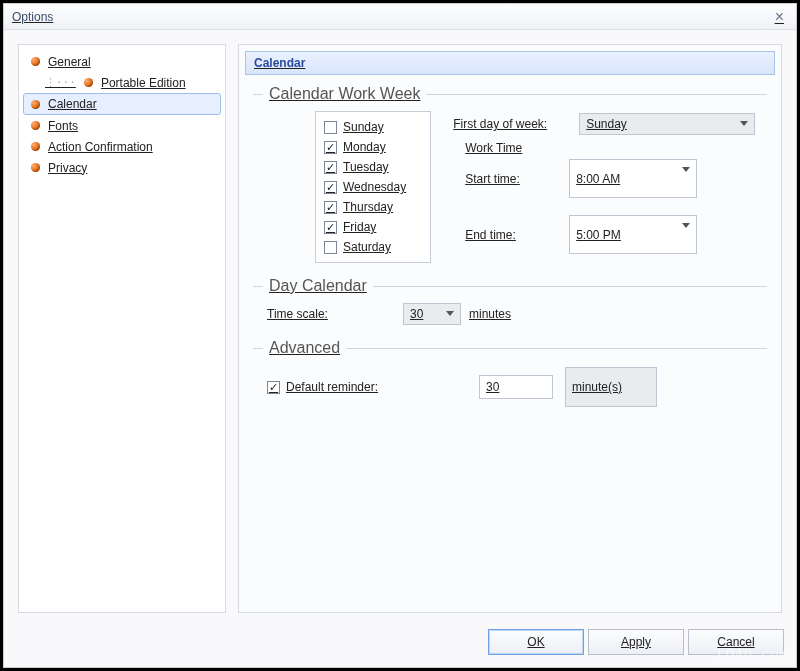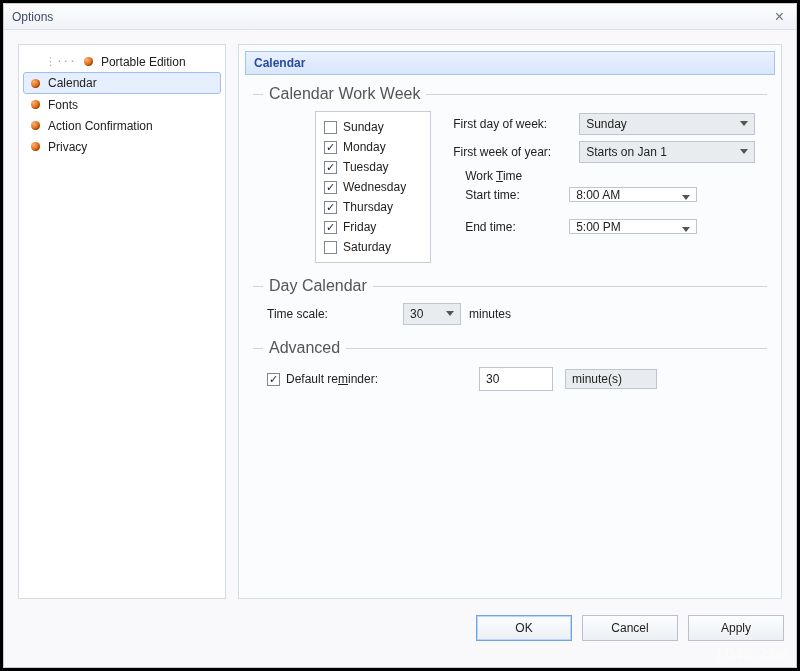--- a/index.html
+++ b/index.html
@@ -11,20 +11,21 @@
   height: 671px;
   position: relative;
   color: #222;
 }
 .frame {
   position: absolute;
   left: 3px; top: 3px;
   width: 794px; height: 665px;
   background: #fff;
   border: 1px solid #ccc;
+  text-decoration: underline;
 }
 .window {
   width: 100%; height: 100%;
   display: flex; flex-direction: column;
   background: #f9f9fb;
 }
 .titlebar {
   height: 26px;
   background: linear-gradient(#fdfdfe,#f0f2f7);
   border-bottom: 1px solid #dbe0e8;
@@ -139,31 +140,31 @@
   display:flex; align-items:center;
   position:relative;
 }
 .combo { width: 176px; }
 .combo .caret, .combo-sm .caret, .timebox .caret {
   position:absolute; right:6px; top:7px;
   width:0;height:0;border-left:4px solid transparent;border-right:4px solid transparent;border-top:5px solid #555;
 }
 .combo-sm { width:58px; background:#e9ecef; }
 .combo-sm2 { width:74px; border:1px solid #bfc6d1; background:#fff; height:24px; display:flex; align-items:center; padding:0 6px; position:relative;}
-.combo-unit { width:92px; border:1px solid #bfc6d1; background:#e9ecef; height:20px; display:flex; align-items:center; padding:0 6px; position:relative;}
+.combo-unit { width:92px; border:1px solid #bfc6d1; background:#e9ecef; height:40px; display:flex; align-items:center; padding:0 6px; position:relative;}
 .timebox {
   width:128px; border:1px solid #bfc6d1; background:#fff;
-  height:15px; padding:0 6px; display:flex; align-items:center; position:relative;
+  height:39px; padding:0 6px; display:flex; align-items:center; position:relative;
 }
 .section-gap { margin-top:14px; }
 .advanced-row { display:flex; align-items:center; gap:12px; margin:10px 0 0 14px; }
 .adv-check { display:flex; align-items:center; gap:6px; width:200px;}
 .footer {
-  display:flex; justify-content:flex-end; gap:10px;
-  padding: 8px 12px 26px 0;
+  display:flex; justify-content:flex-end; gap:4px;
+  padding: 8px 12px 12px 0;
 }
 .btn {
   width:96px; height:26px;
   border:1px solid #b9c0cb;
   background:linear-gradient(#fcfdfe,#eceff4);
   display:flex; align-items:center; justify-content:center;
   cursor:pointer;
 }
 .btn.default {
   border-color:#6fa3e6;
@@ -181,20 +182,24 @@
 
 <div class="frame">
 <div class="window">
   <div class="titlebar">
     <span class="title">Options</span>
     <span class="close">×</span>
   </div>
 
   <div class="body">
     <div class="sidebar">
+      <div class="side-item">
+        <span class="bullet"></span>
+        <span>General</span>
+      </div>
       <div class="side-item child">
         <span class="side-child-branch">⋮···</span>
         <span class="bullet"></span>
         <span>Portable Edition</span>
       </div>
       <div class="side-item selected">
         <span class="bullet"></span>
         <span>Calendar</span>
       </div>
       <div class="side-item">
@@ -250,27 +255,20 @@
               <div class="day">
                     <span class="chk"></span>
                     <span>Saturday</span>
                   </div>
             </div>
             <div class="rightcol">
               <div class="row">
                 <span class="lab">First day of week:</span>
                 <div class="combo">
                       <span>Sunday</span>
-                      <span class="caret"></span>
-                    </div>
-              </div>
-              <div class="row">
-                <span class="lab">First week of year:</span>
-                <div class="combo">
-                      <span>Starts on Jan 1</span>
                       <span class="caret"></span>
                     </div>
               </div>
               <div class="subgroup">
                 <div>Work <span class="u">T</span>ime</div>
                 <div class="row" style="margin-top:4px;">
                   <span class="lab">Start time:</span>
                   <div class="timebox">
                         <span>8:00 AM</span>
                         <span class="caret"></span>
@@ -328,22 +326,22 @@
 
       </div>
     </div>
   </div>
 
   <div class="footer">
     <div class="btn default">
           <span>OK</span>
         </div>
     <div class="btn">
+          <span>Apply</span>
+        </div>
+    <div class="btn">
           <span>Cancel</span>
-        </div>
-    <div class="btn">
-          <span>Apply</span>
         </div>
   </div>
 </div>
 </div>
 
 <div class="watermark">LO4D.com</div>
 
 </body></html>

